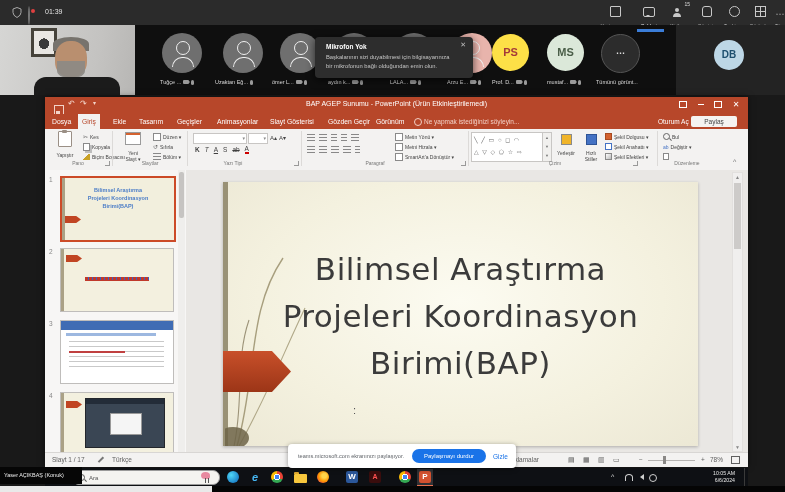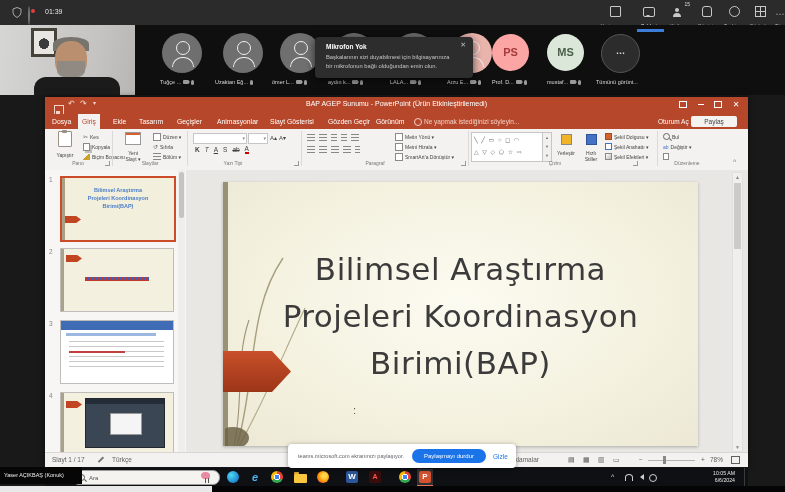--- a/index.html
+++ b/index.html
@@ -282,39 +282,42 @@
       <span>LALA...</span>
       <span class="cam"></span>
         <span class="mic"></span>
     </div>
     <div class="pname" style="left:447px;">
       <span>Arzu E...</span>
       <span class="cam"></span>
         <span class="mic"></span>
     </div>
 
-    <div class="init-av" style="left:492px;background:#fca5a5;color:#a43a3a;">PS</div>
+    <div class="init-av" style="left:492px;background:#fde047;color:#a43a3a;">PS</div>
     <div class="pname" style="left:492px;">
       <span>Prof. D...</span>
       <span class="cam"></span>
         <span class="mic"></span>
     </div>
     <div class="init-av" style="left:547px;background:#dbe8d9;color:#4a5e48;">MS</div>
     <div class="pname" style="left:547px;">
       <span>mustaf...</span>
       <span class="cam"></span>
         <span class="mic"></span>
     </div>
     <div class="init-av" style="left:601px;background:#2c2c2c;border:1px solid #555;color:#ddd;font-size:9px;">⋯</div>
     <div class="pname" style="left:596px;">
       <span>Tümünü görünt...</span>
     </div>
 
     <div class="abs" style="left:637px;top:4px;width:27px;height:3px;background:#3b7dd8;"></div>
 
+    <div id="self-panel">
+      <div class="init-av" style="left:38px;top:15px;width:30px;height:30px;line-height:30px;background:#bdd7e6;color:#1d4f6e;font-size:10px;">DB</div>
+    </div>
 
     <div id="mic-popup">
       <span class="t">Mikrofon Yok</span>
       <span class="x">✕</span>
       <span class="b" style="top:17px;">Başkalarının sizi duyabilmesi için bilgisayarınıza</span>
       <span class="b" style="top:26px;">bir mikrofonun bağlı olduğundan emin olun.</span>
     </div>
   </div>
 
   <div id="ppt">

